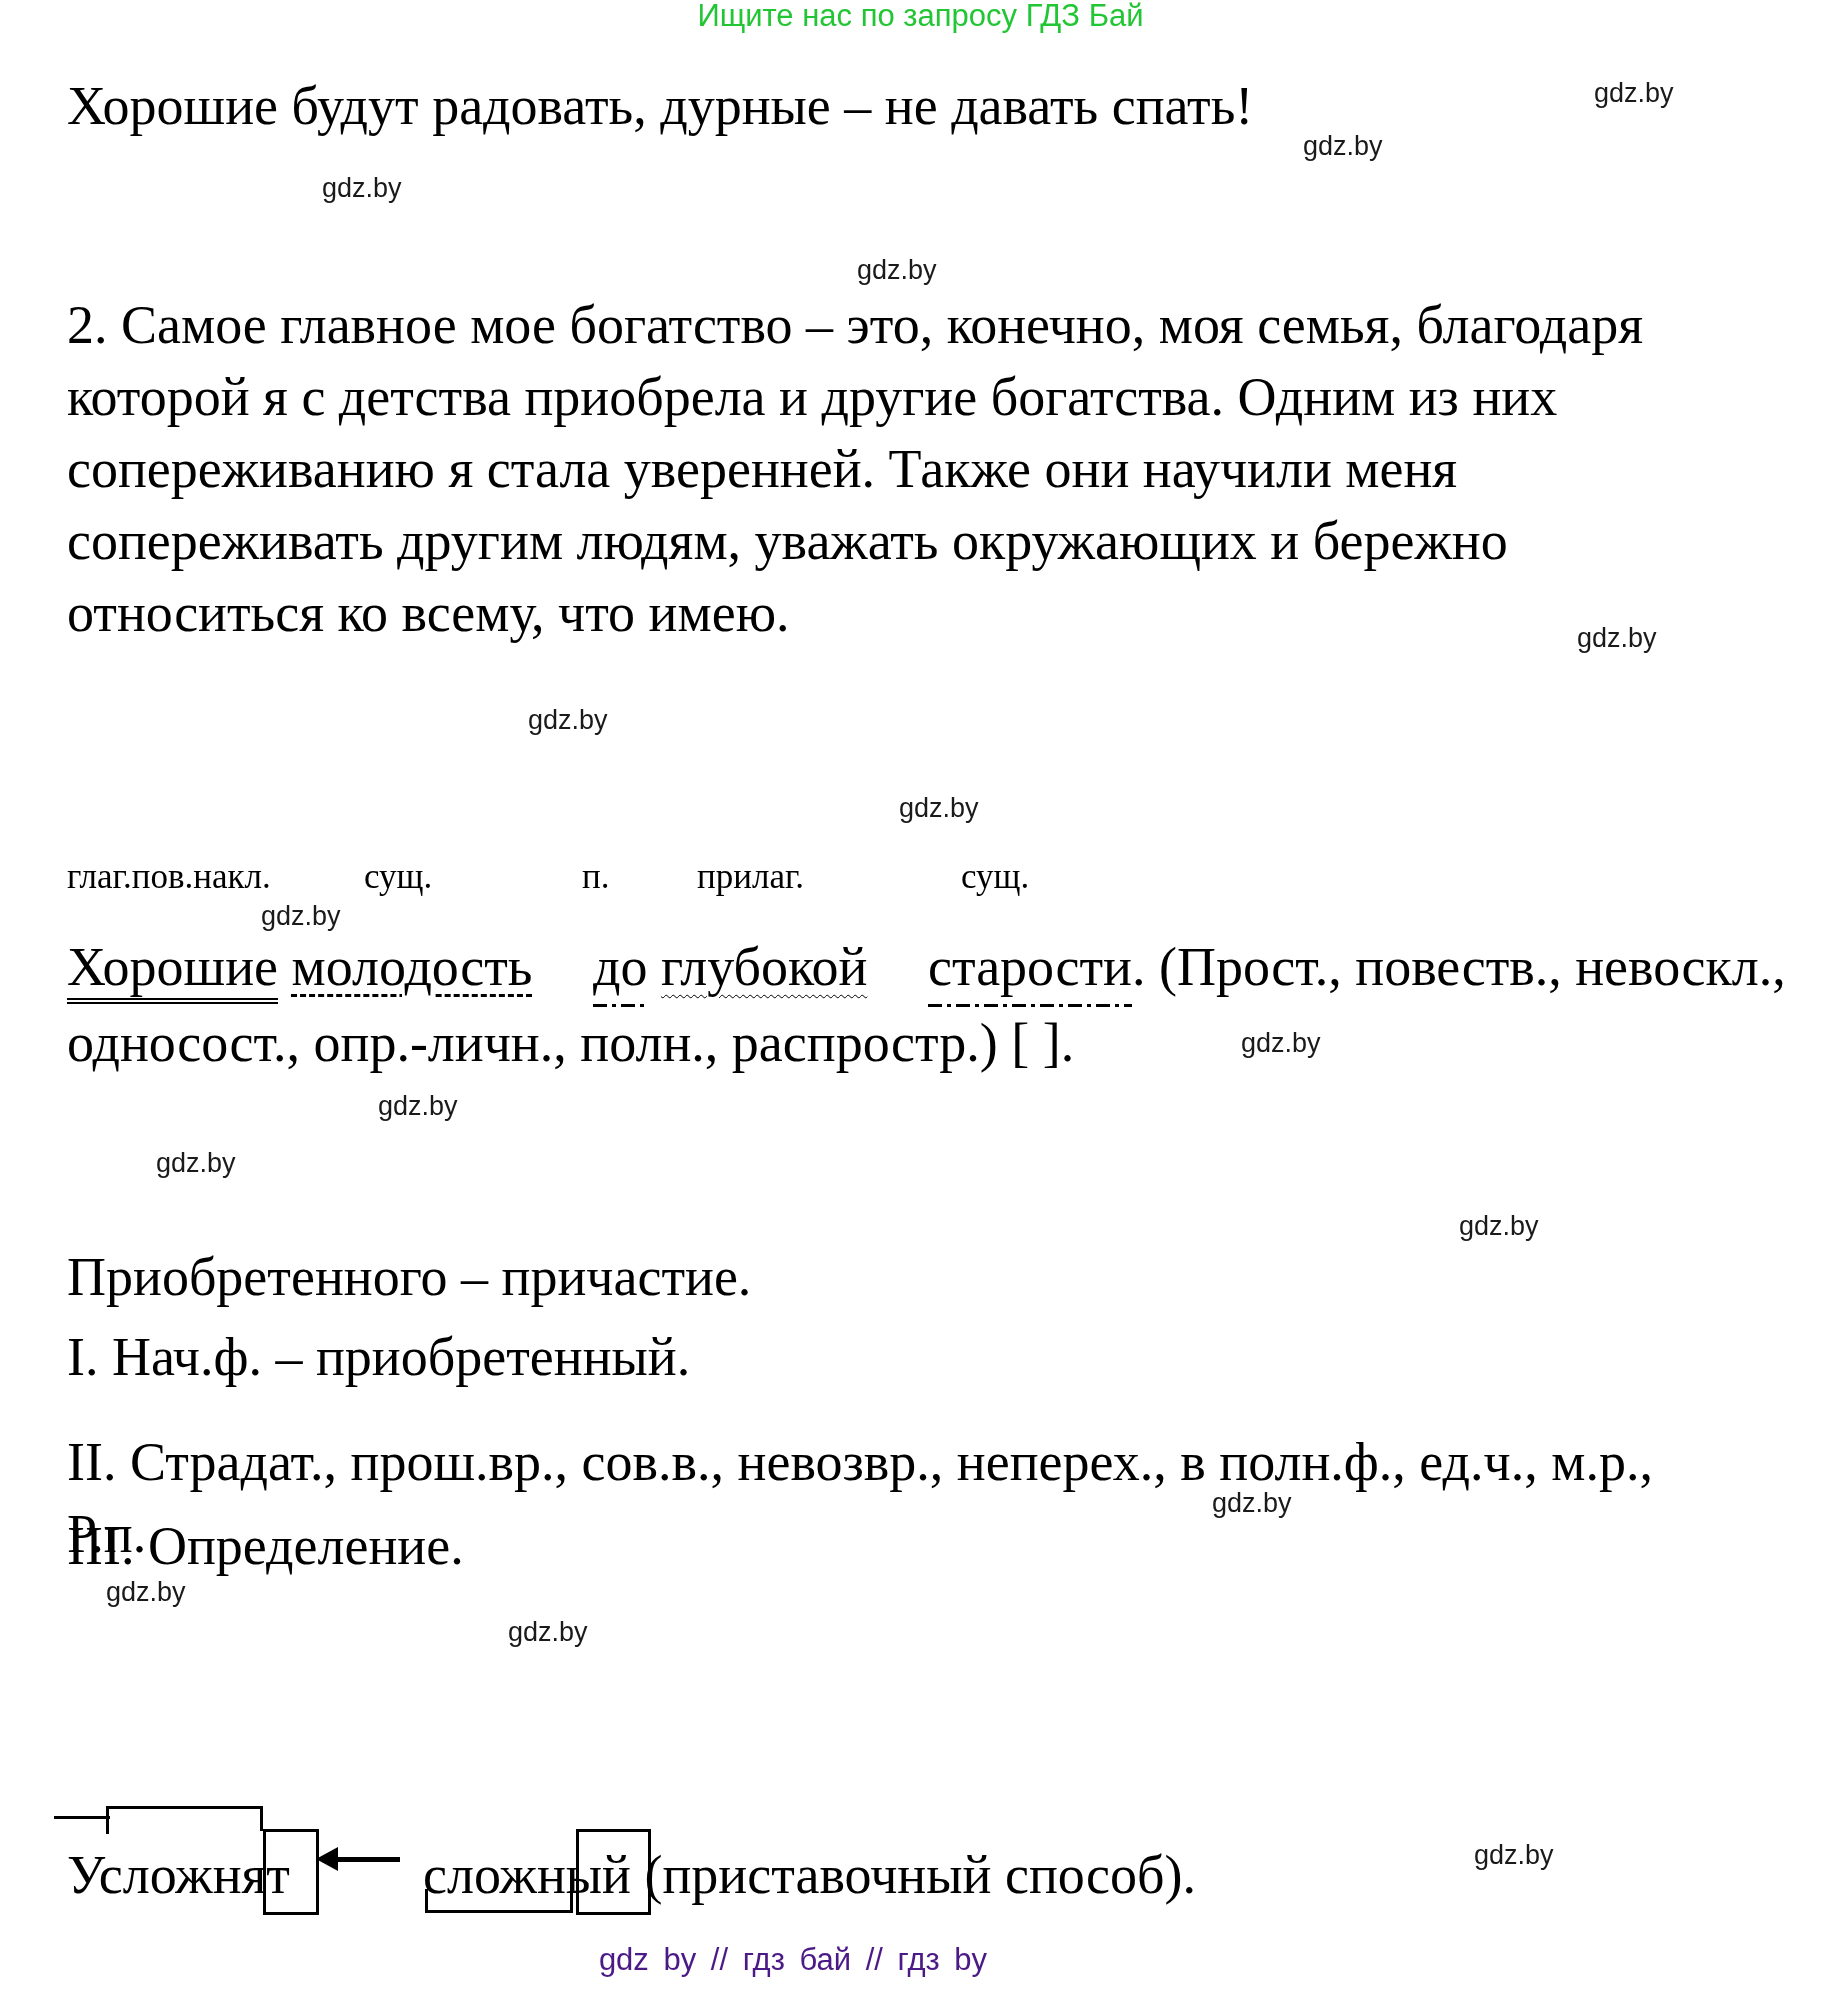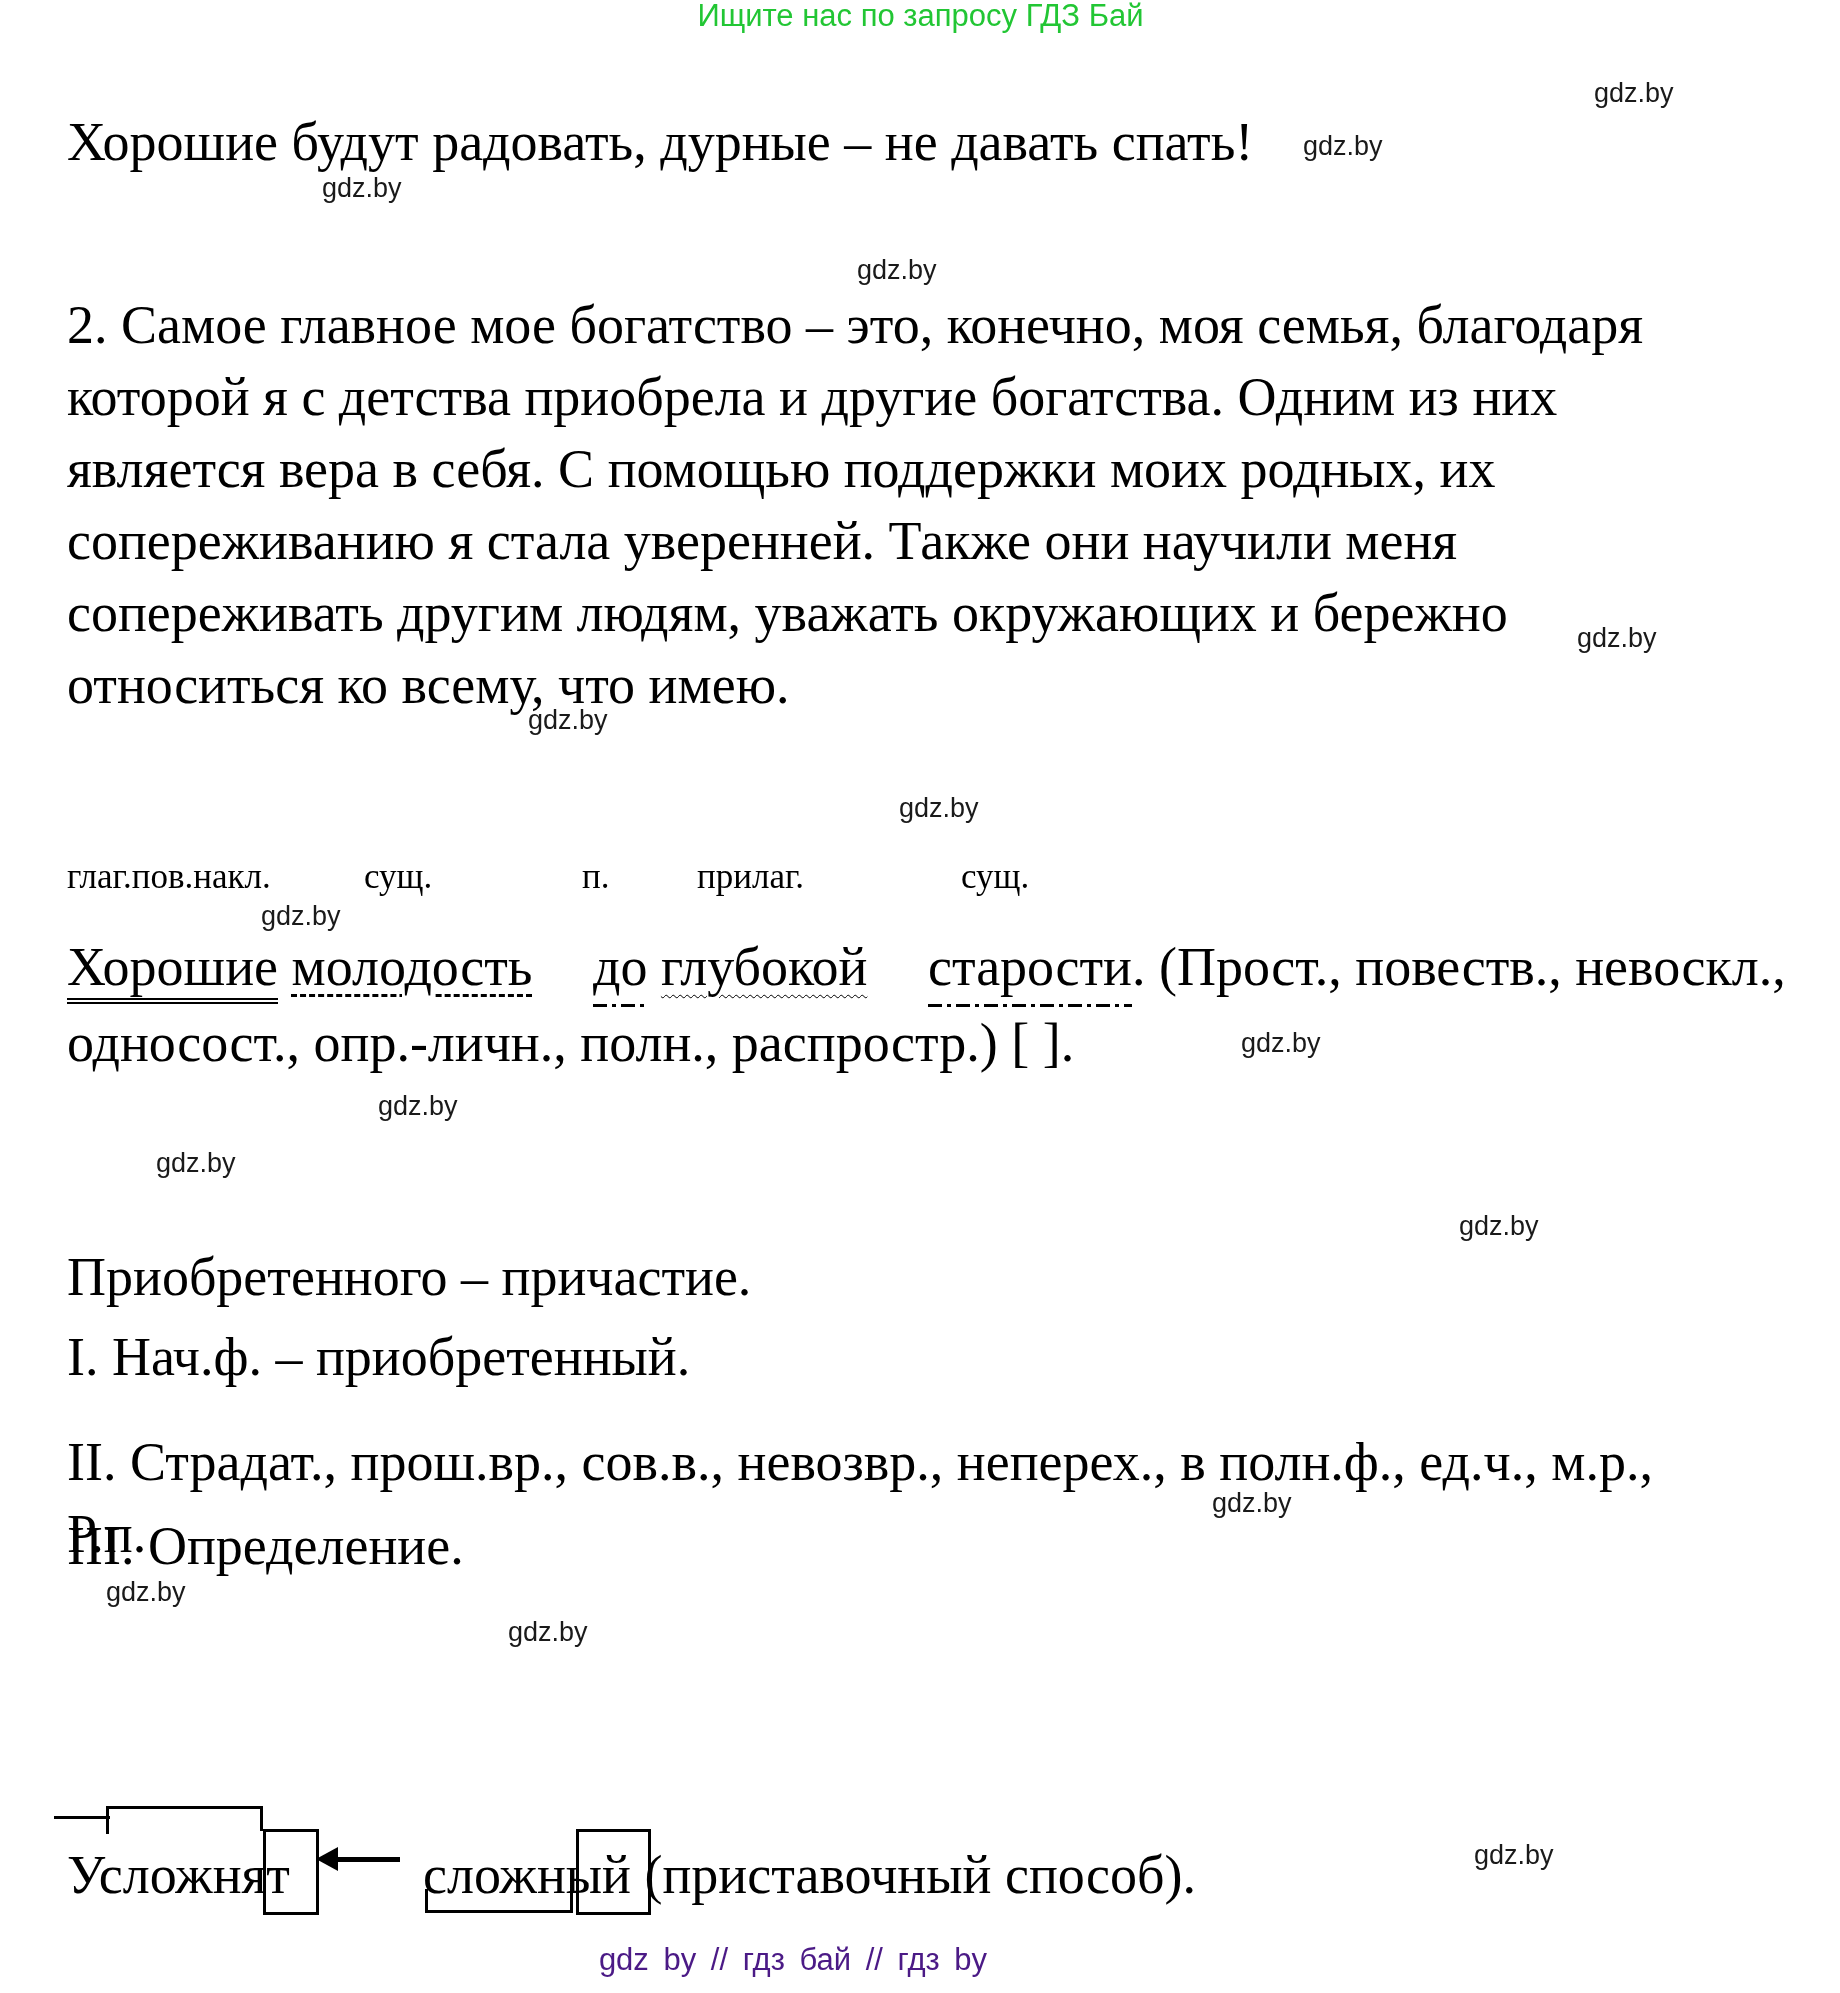--- a/index.html
+++ b/index.html
@@ -20,26 +20,25 @@
   .u-wave { text-decoration:underline wavy #000; text-decoration-thickness:1px; text-underline-offset:9px; }
   .line { position:absolute; background:#000; }
   .box { position:absolute; border:3px solid #000; box-sizing:border-box; }
 </style>
 </head>
 <body>
 
 <div class="top-banner sans">Ищите нас по запросу ГДЗ Бай</div>
 <div class="bottom-banner sans">gdz by  //  гдз бай  //  гдз by</div>
 
-<div class="abs serif big" style="left:67px; top:79px;margin-top:36px;">Хорошие будут радовать, дурные – не давать спать!</div>
+<div class="abs serif big" style="left:67px; top:79px;">Хорошие будут радовать, дурные – не давать спать!</div>
 
 <div class="para serif">
   <div>2. Самое главное мое богатство – это, конечно, моя семья, благодаря</div>
   <div>которой я с детства приобрела и другие богатства. Одним из них</div>
-  <div>является вера в себя. С помощью поддержки моих родных, их</div>
   <div>сопереживанию я стала уверенней. Также они научили меня</div>
   <div>сопереживать другим людям, уважать окружающих и бережно</div>
   <div>относиться ко всему, что имею.</div>
 </div>
 
 <div class="abs serif tag" style="left:67px; top:859px;">глаг.пов.накл.</div>
 <div class="abs serif tag" style="left:364px; top:859px;">сущ.</div>
 <div class="abs serif tag" style="left:582px; top:859px;">п.</div>
 <div class="abs serif tag" style="left:697px; top:859px;">прилаг.</div>
 <div class="abs serif tag" style="left:961px; top:859px;">сущ.</div>

